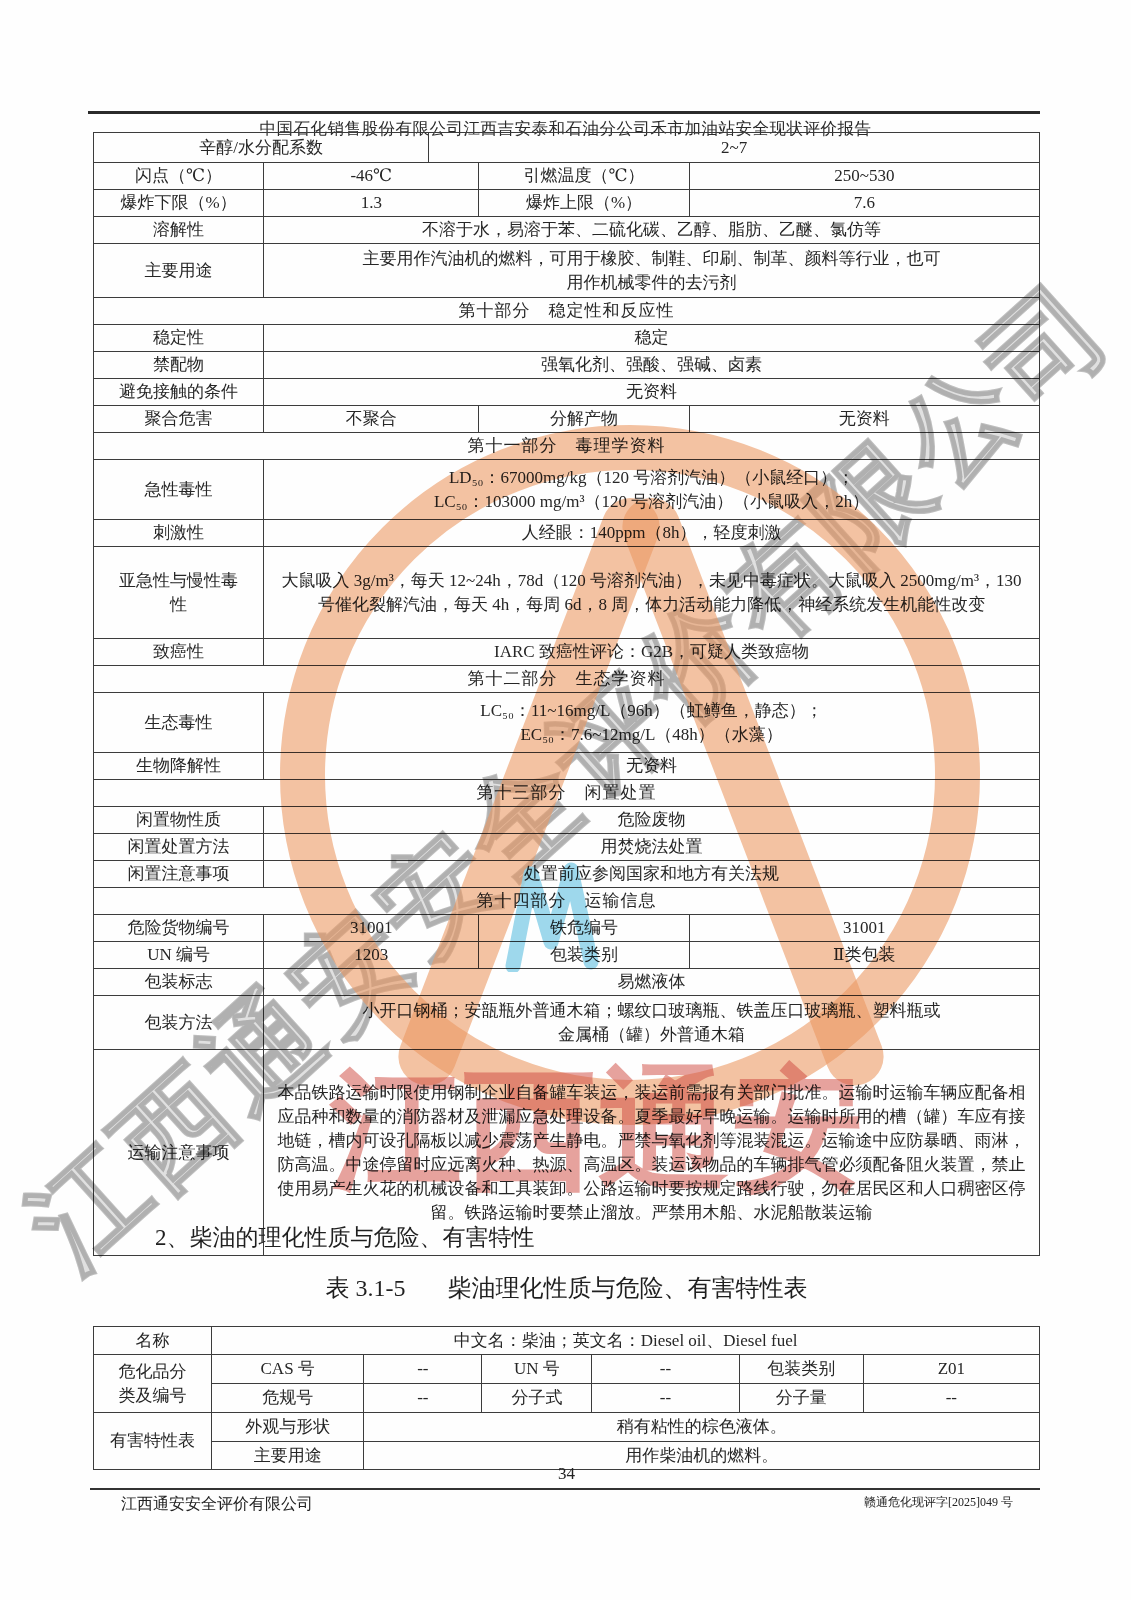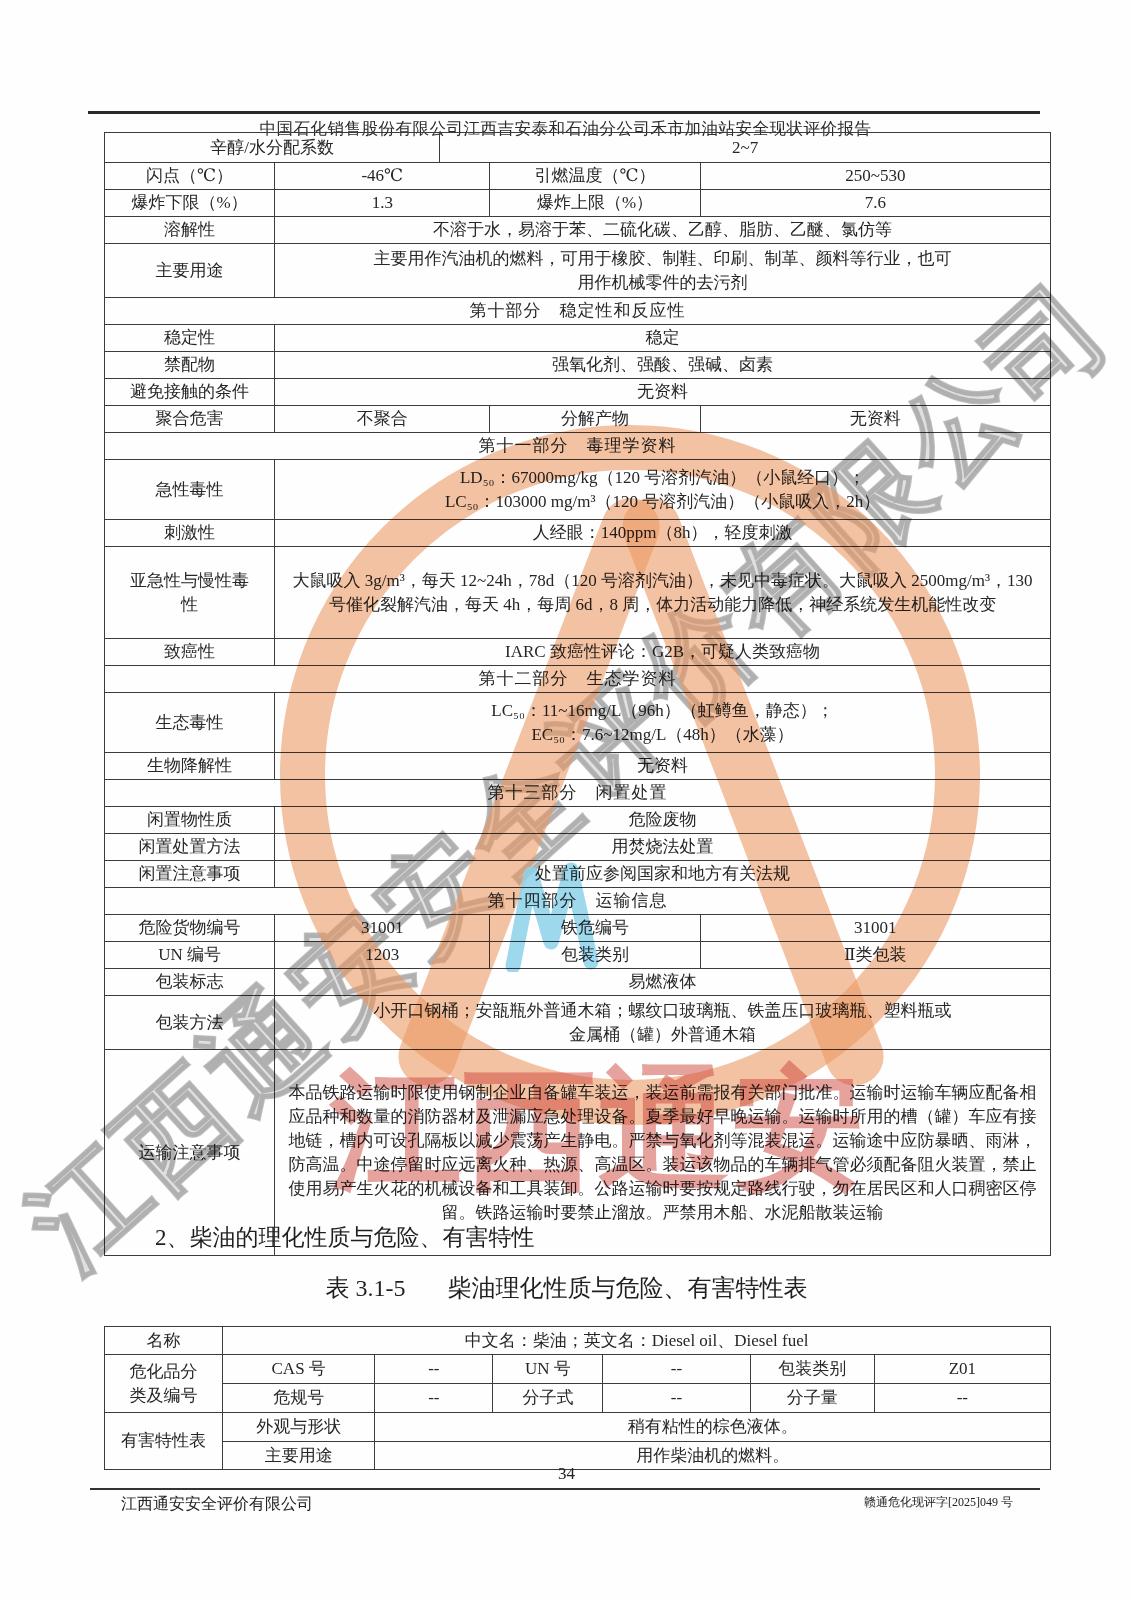--- a/index.html
+++ b/index.html
@@ -6,21 +6,21 @@
   .page{
     position:relative;width:1131px;height:1600px;background:#fefefe;
     font-family:"Liberation Serif","DejaVu Serif",serif;color:#222;overflow:hidden;
   }
   .page-header{
     position:absolute;top:86px;left:0;width:100%;text-align:center;
     font-size:16.5px;letter-spacing:.5px;color:#2a2a2a;margin-top:32px;
   }
   .header-rule{position:absolute;top:111px;left:88px;width:952px;height:2.5px;background:#2a2a2a;}
 
-  table.doc{border-collapse:collapse;table-layout:fixed;position:absolute;left:104px;width:947px;}
+  table.doc{border-collapse:collapse;table-layout:fixed;position:absolute;left:93px;width:947px;}
   table.doc td{
     border:1.5px solid #3c3c3c;font-size:17px;text-align:center;vertical-align:middle;
     padding:1px 10px;line-height:24px;color:#262626;overflow:hidden;
   }
   .gas{top:132px;}
   .diesel{top:1326px;}
   tr.r30{height:30px;} tr.r25{height:25px;} tr.r54{height:54px;} tr.r60{height:60px;margin-top:43px;}
   tr.r92{height:92px;} tr.r206{height:206px;} tr.r28{height:28px;} tr.r29{height:29px;}
   td.pre{white-space:pre-line;line-height:27px;}
   td.just{text-align:justify;text-align-last:center;line-height:29.5px;padding:2px 13px;}

